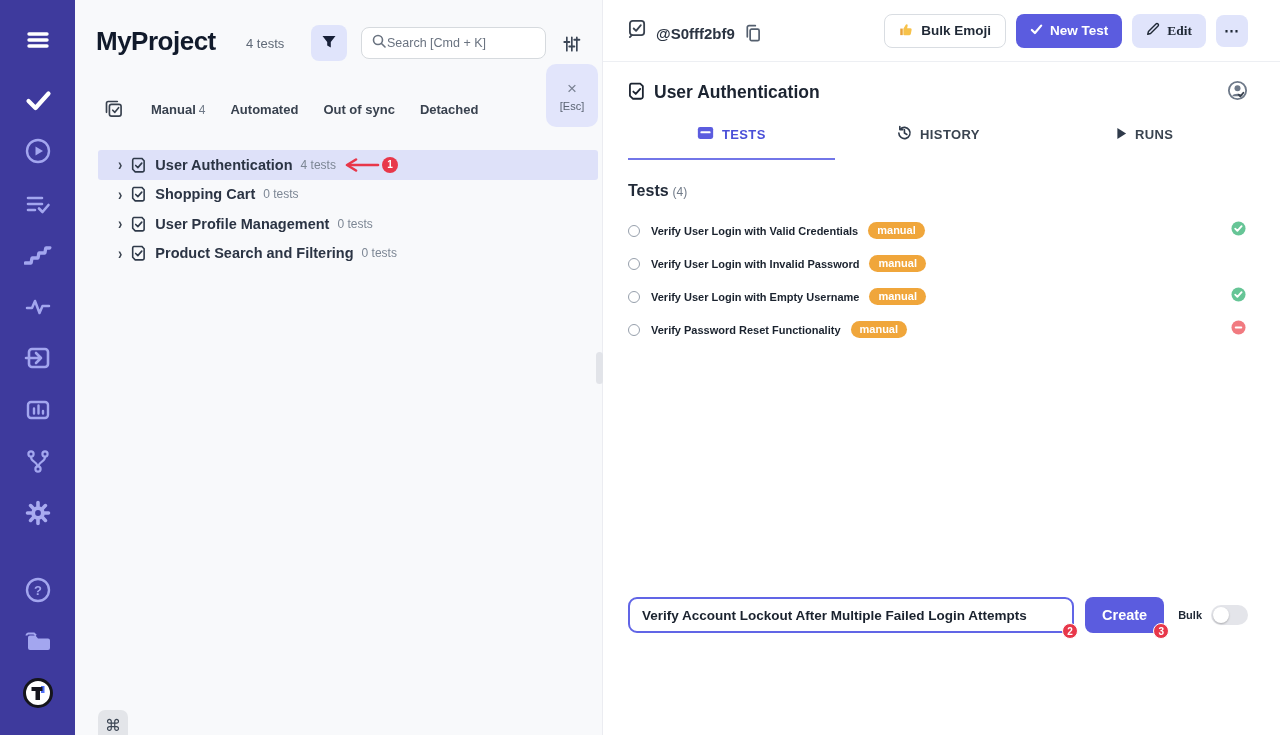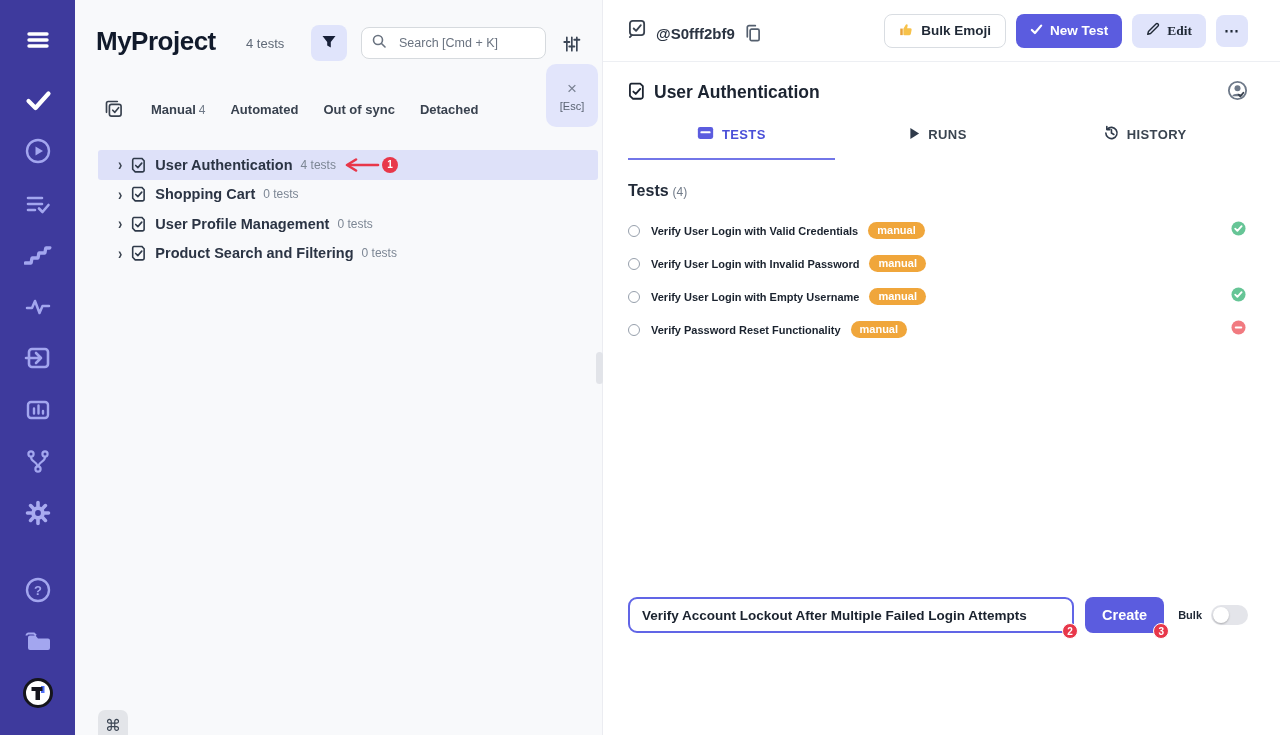--- a/index.html
+++ b/index.html
@@ -10,21 +10,21 @@
   
   .sidebar { position:relative; width:75px; height:735px; background:#3e3a9d; flex:0 0 75px; }
   .side-ic { position:absolute; left:24px; width:28px; height:28px; display:flex; align-items:center; justify-content:center; cursor:pointer; }
   .side-ic svg { display:block; }
 
   
   .left-panel { position:relative; width:528px; flex:0 0 528px; height:735px; background:#f8f9fb; border-right:1px solid #ebecf1; }
   .lp-title { position:absolute; left:21px; top:26px; font-size:26px; font-weight:800; letter-spacing:-0.5px; color:#111a2b; }
   .lp-count { position:absolute; left:171px; top:36px; font-size:13px; color:#5f6977; }
   .filter-btn { position:absolute; left:236px; top:25px; width:36px; height:36px; background:#e0e4fb; border:none; border-radius:8px; display:flex; align-items:center; justify-content:center; cursor:pointer; }
-  .search-box { position:absolute; left:286px; top:27px; width:185px; height:32px; background:#fff; border:1px solid #d6dade; border-radius:8px; display:flex; align-items:center; padding:0 10px; gap:13px; }
+  .search-box { position:absolute; left:286px; top:27px; width:185px; height:32px; background:#fff; border:1px solid #d6dade; border-radius:8px; display:flex; align-items:center; padding:0 10px; gap:1px; }
   .search-box input { border:none; outline:none; width:100%; font-size:12.5px; color:#2b3442; background:transparent; font-family:"Liberation Sans", sans-serif; }
   .search-box input::placeholder { color:#6a7380; }
   .tune-btn { position:absolute; left:483px; top:31px; width:26px; height:26px; background:transparent; border:none; display:flex; align-items:center; justify-content:center; cursor:pointer; }
   .esc-popup { position:absolute; left:471px; top:64px; width:52px; height:63px; background:#e2e5fb; border-radius:10px; display:flex; flex-direction:column; align-items:center; justify-content:center; gap:3px; cursor:pointer; }
   .esc-x { font-size:17px; color:#7b8394; line-height:1; }
   .esc-label { font-size:11px; color:#5a6372; }
 
   .lp-tabs { position:absolute; left:29px; top:99px; display:flex; align-items:center; gap:25px; }
   .lp-tab { font-size:13px; font-weight:700; color:#39424f; cursor:pointer; white-space:nowrap; }
   .lp-tab .cnt { font-weight:400; font-size:12px; color:#707a88; margin-left:3px; }
@@ -338,32 +338,32 @@
 
     <div class="rp-tabs">
       <div class="rp-tab active">
         <span><svg width="17" height="14" viewBox="0 0 20 16">
               <rect x="1" y="1" width="18" height="14" rx="2.5" fill="#5b5cdf"></rect>
               <rect x="4" y="6" width="12" height="2.4" rx="1" fill="#fff"></rect>
             </svg></span>
         <span>TESTS</span>
       </div>
       <div class="rp-tab">
-        <span><svg width="11" height="13" viewBox="0 0 12 14">
-              <path d="M1.5 1l9.5 6-9.5 6z" fill="#2f3a4a"></path>
-            </svg></span>
-        <span>RUNS</span>
-      </div>
-      <div class="rp-tab">
         <span><svg width="16" height="16" viewBox="0 0 18 18">
               <path d="M3.2 9a6.3 6.3 0 1 0 1.6-4.2" stroke="#2f3a4a" stroke-width="1.8" fill="none" stroke-linecap="round"></path>
               <path d="M4.3 1.8v3.4h3.4" stroke="#2f3a4a" stroke-width="1.8" fill="none" stroke-linecap="round" stroke-linejoin="round"></path>
               <path d="M9.5 5.5V9l2.7 1.7" stroke="#2f3a4a" stroke-width="1.8" fill="none" stroke-linecap="round"></path>
             </svg></span>
         <span>HISTORY</span>
+      </div>
+      <div class="rp-tab">
+        <span><svg width="11" height="13" viewBox="0 0 12 14">
+              <path d="M1.5 1l9.5 6-9.5 6z" fill="#2f3a4a"></path>
+            </svg></span>
+        <span>RUNS</span>
       </div>
     </div>
 
     <div class="tests-head">
       <span>Tests</span><span class="cnt">(4)</span>
     </div>
 
     <div class="test-list">
       <div class="test-row">
         <span class="test-circle"></span>

